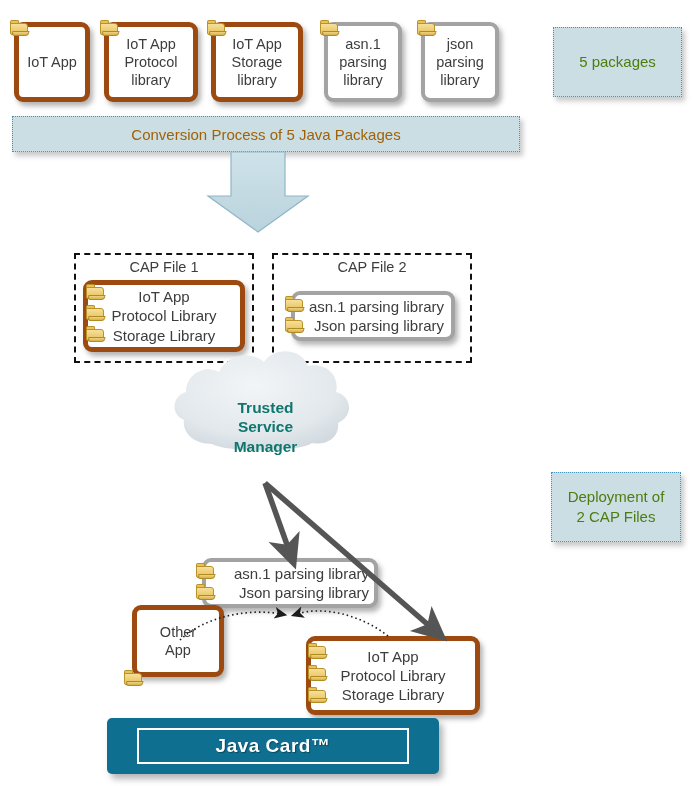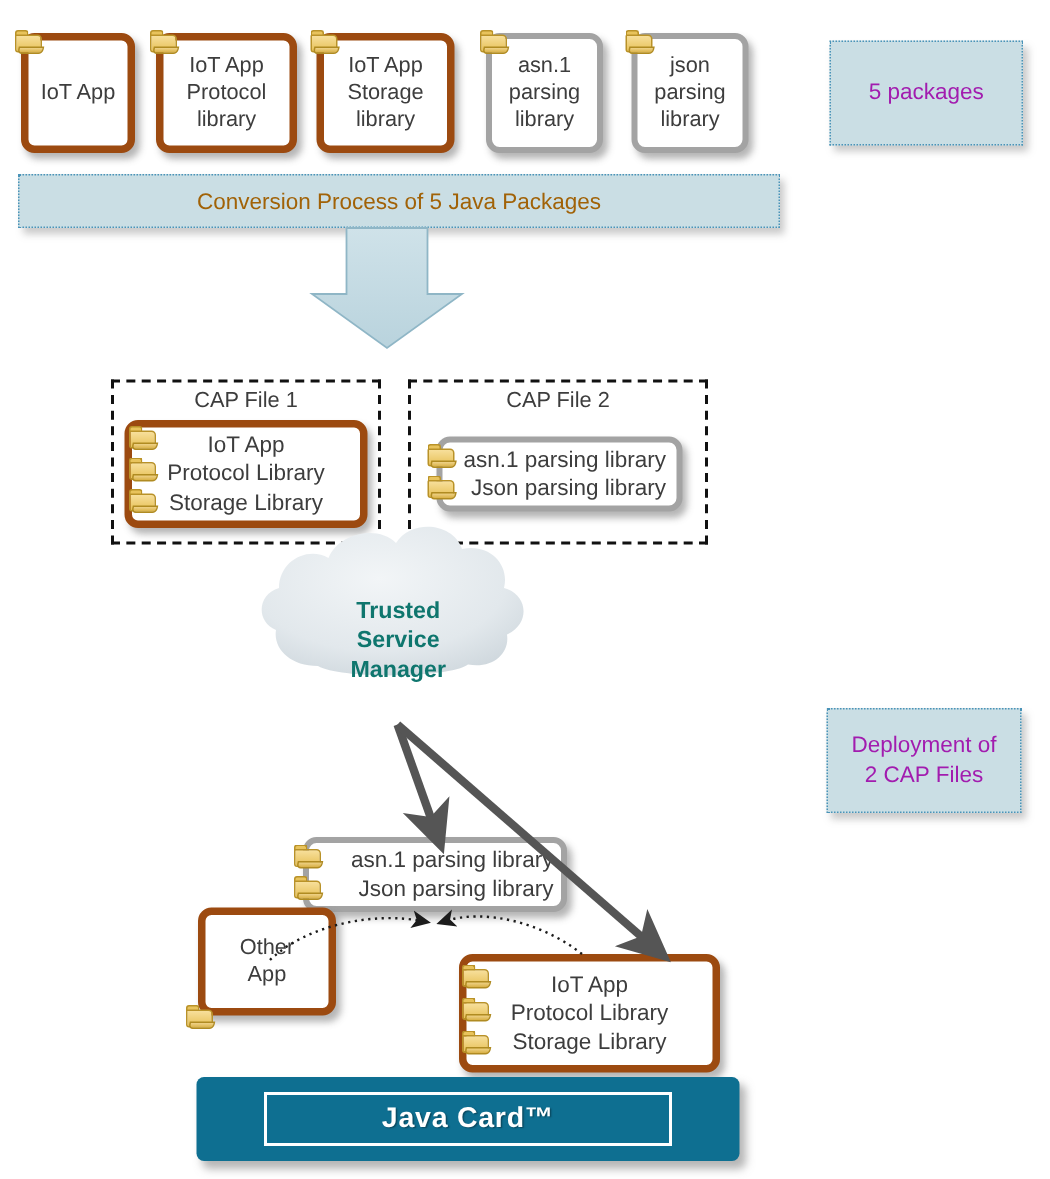--- a/index.html
+++ b/index.html
@@ -75,21 +75,21 @@
 
   
   .infobox {
     position: absolute;
     background: #cadee4;
     border: 1px dotted #4a93b8;
     display: flex;
     align-items: center;
     justify-content: center;
     text-align: center;
-    color: #a21caf;
+    color: #4d7c0f;
     font-size: 15px;
     line-height: 1.35;
     box-shadow: 3px 4px 5px rgba(120,120,120,0.4);
   }
   .banner {
     position: absolute;
     background: #cadee4;
     border: 1px dotted #4a93b8;
     display: flex;
     align-items: center;
@@ -356,21 +356,21 @@
     <div class="tab"></div>
       <div class="body"></div>
       <div class="lip"></div>
     </div>
   <div class="folder" style="left:308px; top:687px;">
     <div class="tab"></div>
       <div class="body"></div>
       <div class="lip"></div>
     </div>
 
-  <div class="javacard" style="left:131px; top:718px; width:362px; height:56px;">
+  <div class="javacard" style="left:107px; top:718px; width:332px; height:56px;">
     <div class="javacard-inner">Java Card™</div>
   </div>
 
   <svg class="overlay under" viewBox="0 0 700 786">
     <defs>
       <radialGradient id="cloudgrad" cx="45%" cy="35%" r="75%">
         <stop offset="0%" stop-color="#f2f5f7"></stop>
         <stop offset="65%" stop-color="#e2e8ec"></stop>
         <stop offset="100%" stop-color="#ccd5db"></stop>
       </radialGradient>

